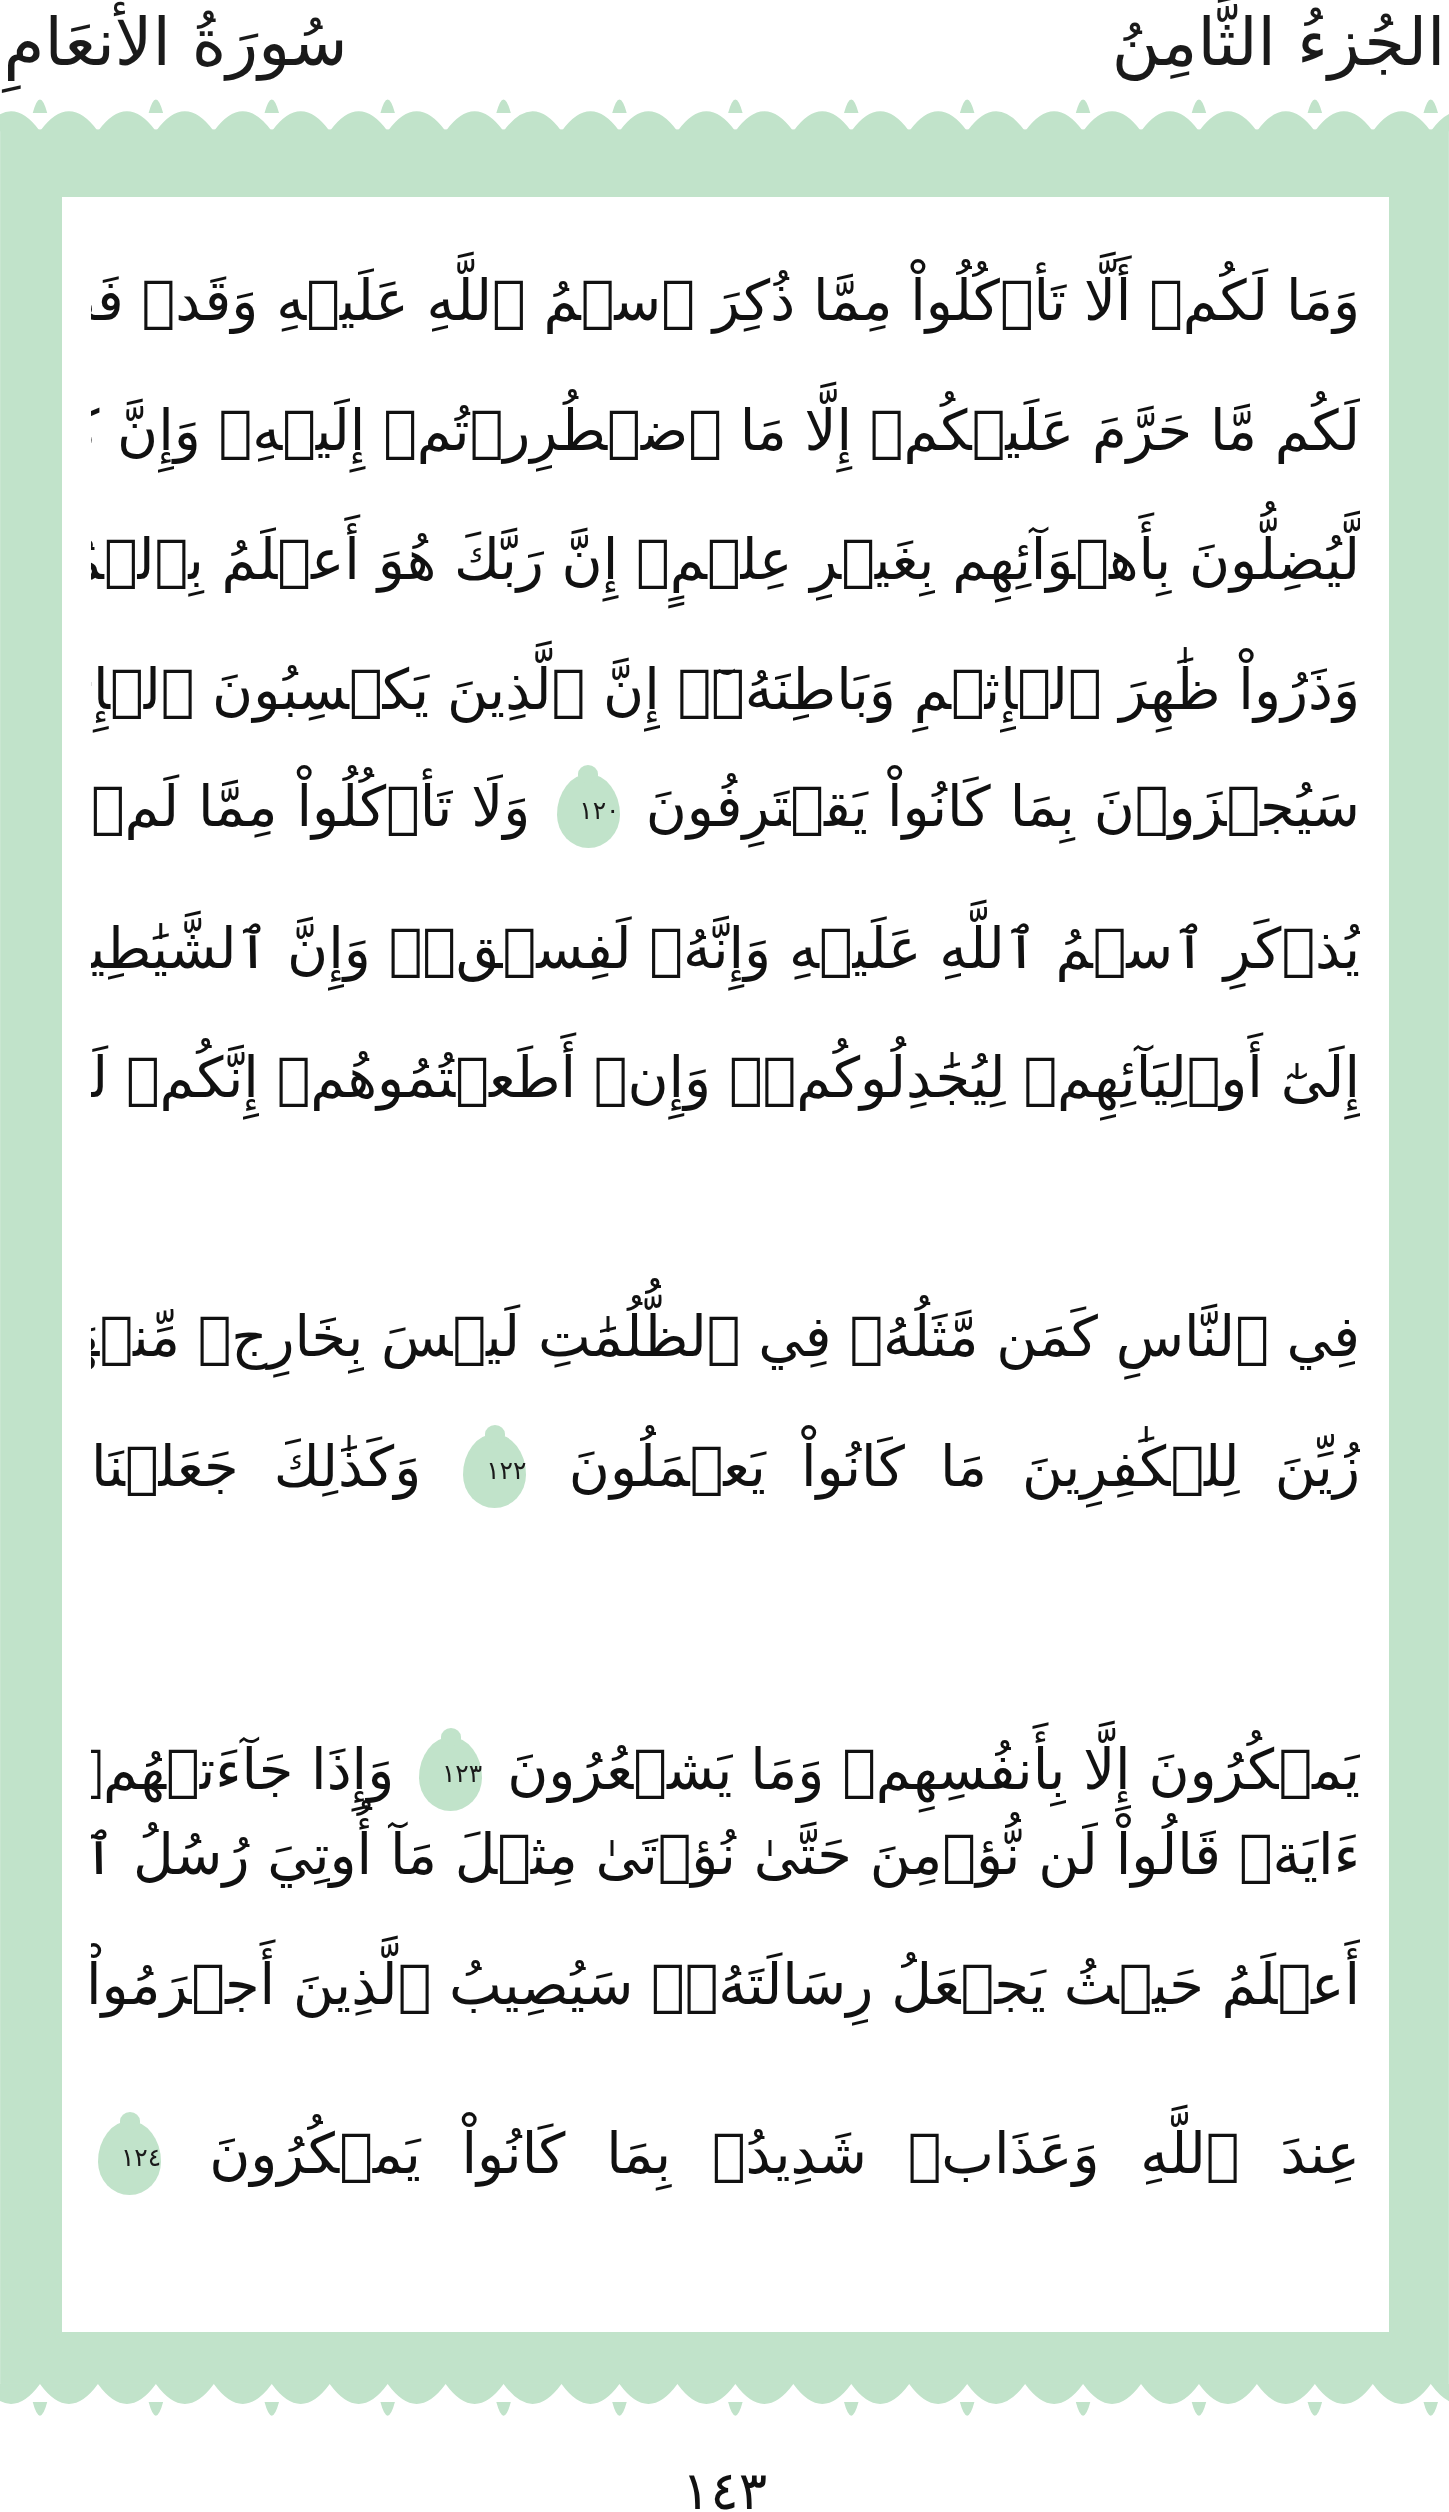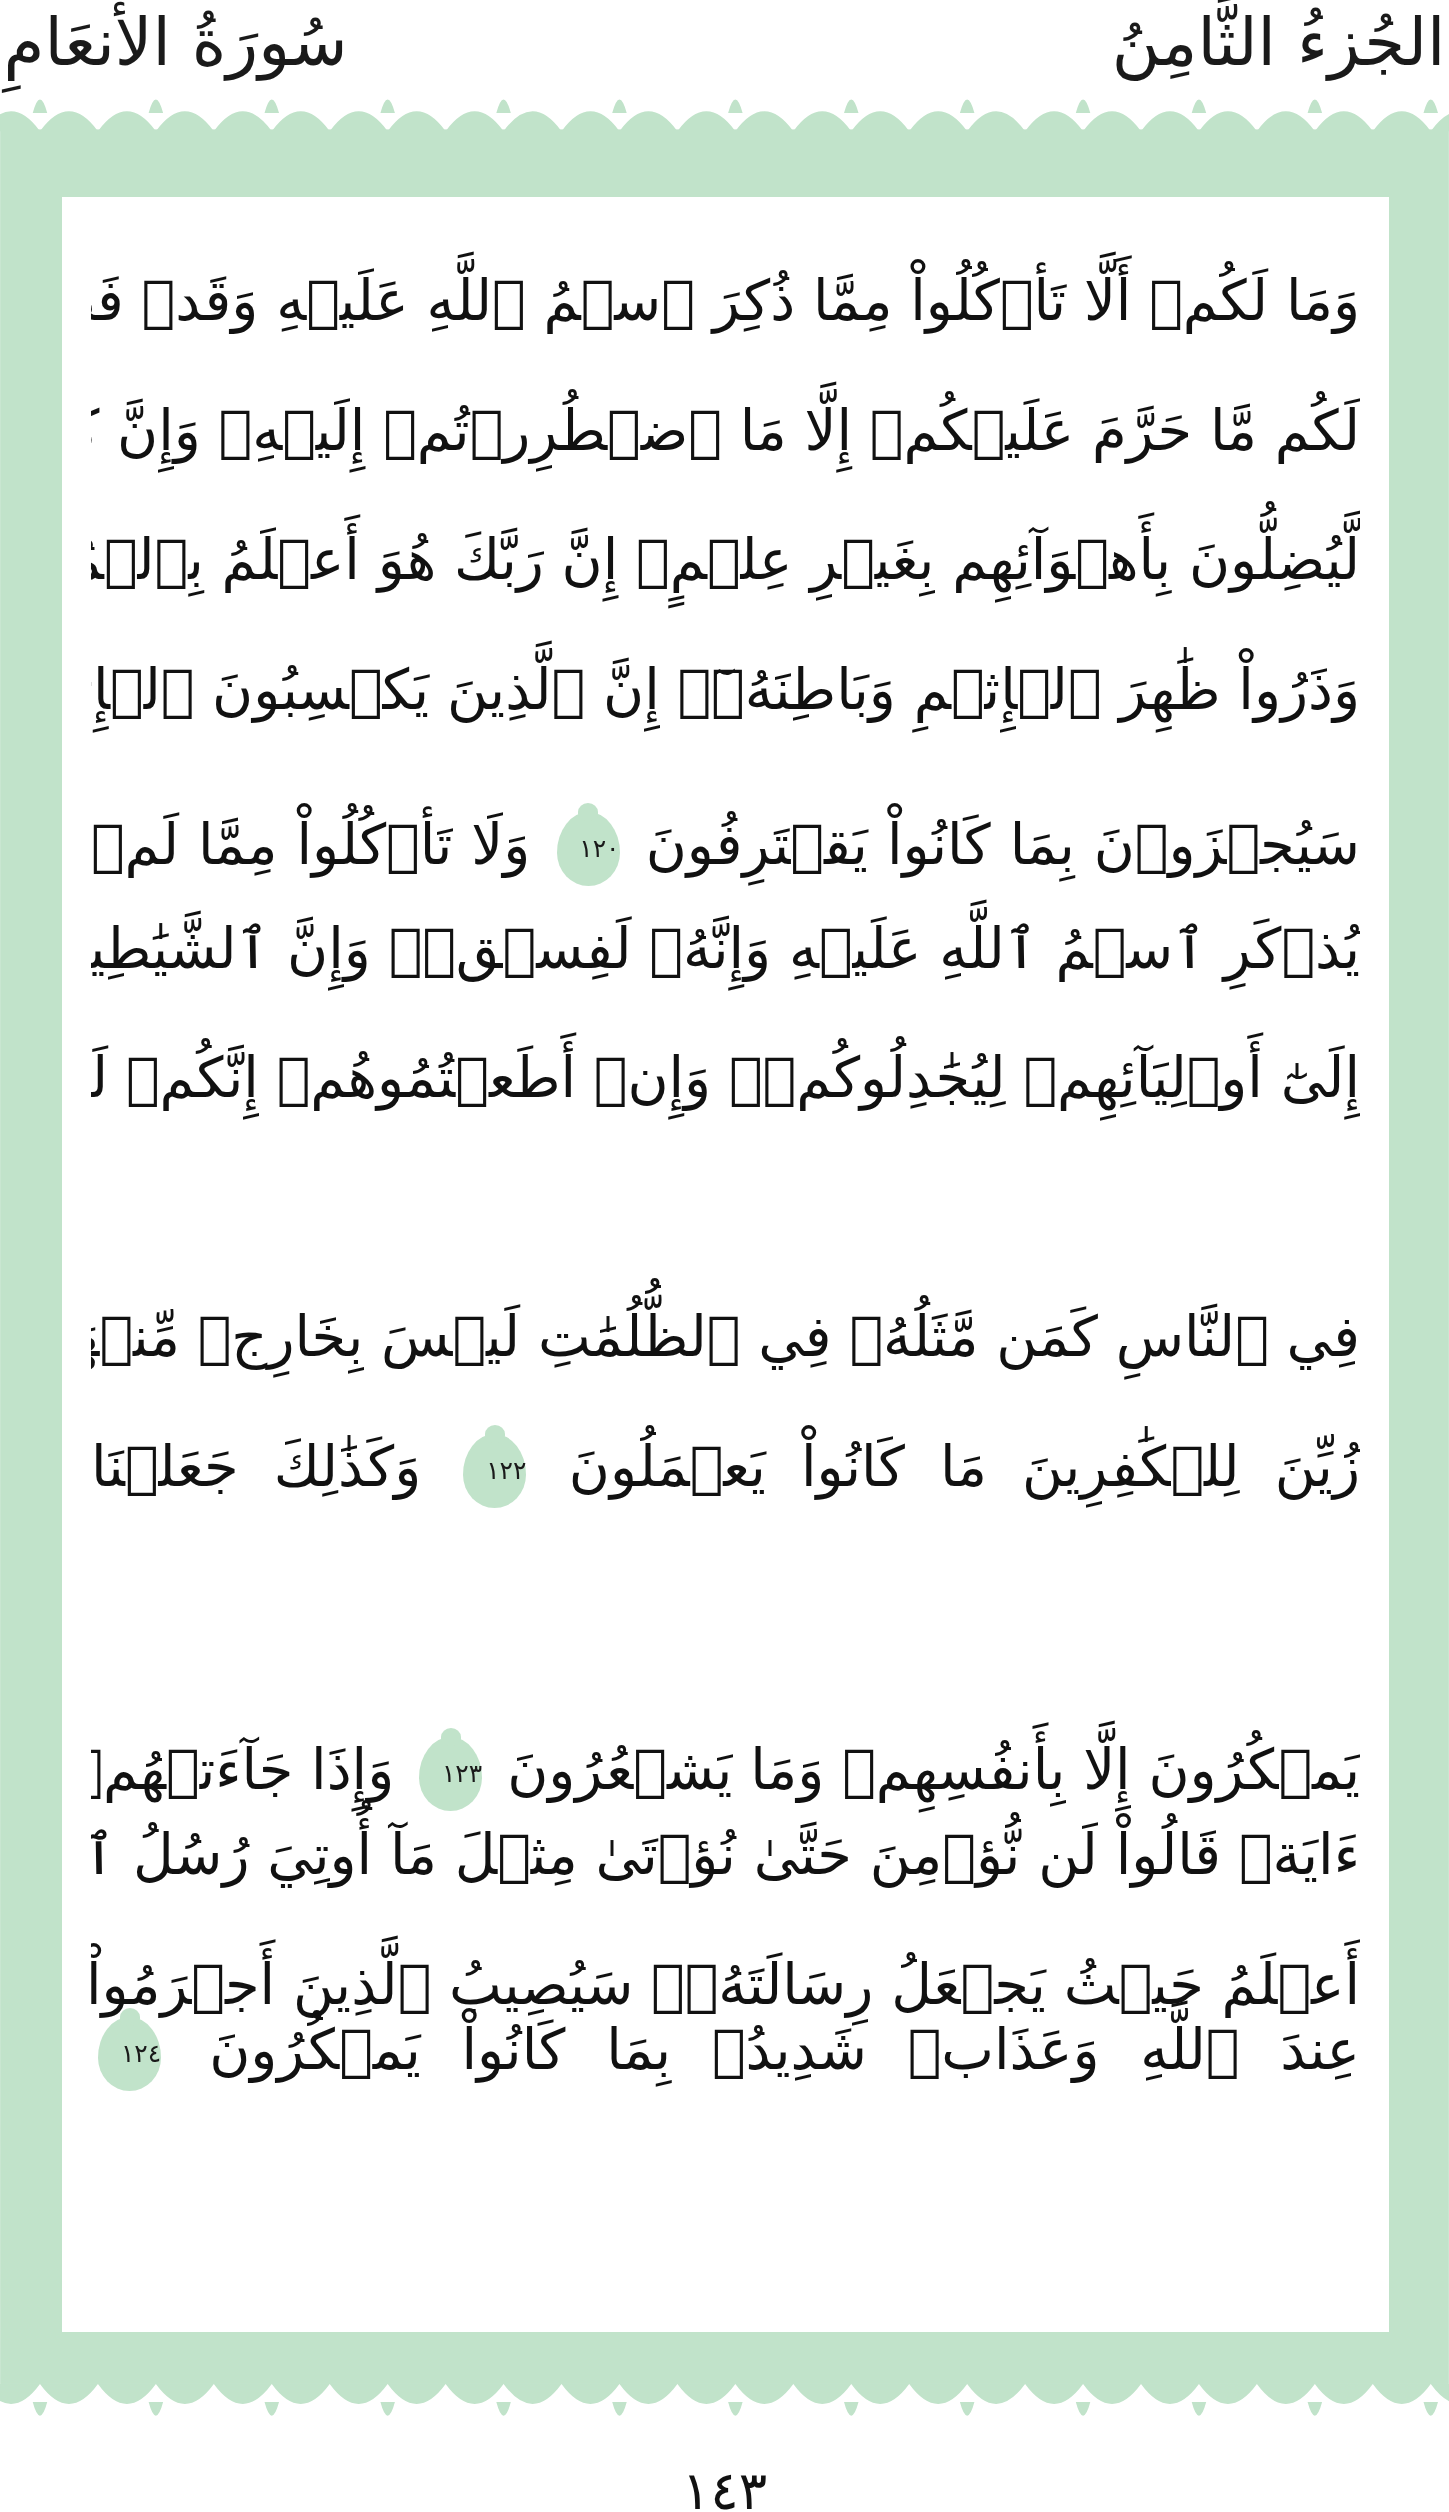--- a/index.html
+++ b/index.html
@@ -64,26 +64,26 @@
       </svg>
     </div>
 </div>
 
 <div class="panel">
   <div class="lines" id="lines">
       <div class="line" style="top: 39px;"><span class="seg">وَمَا لَكُمۡ أَلَّا تَأۡكُلُواْ مِمَّا ذُكِرَ ٱسۡمُ ٱللَّهِ عَلَيۡهِ وَقَدۡ فَصَّلَ</span> </div>
       <div class="line" style="top: 169px;"><span class="seg">لَكُم مَّا حَرَّمَ عَلَيۡكُمۡ إِلَّا مَا ٱضۡطُرِرۡتُمۡ إِلَيۡهِۗ وَإِنَّ كَثِيرٗا</span> </div>
       <div class="line" style="top: 298px;"><span class="seg">لَّيُضِلُّونَ بِأَهۡوَآئِهِم بِغَيۡرِ عِلۡمٍۚ إِنَّ رَبَّكَ هُوَ أَعۡلَمُ بِٱلۡمُعۡتَدِينَ</span>  </div>
       <div class="line" style="top: 428px;"><span class="seg">وَذَرُواْ ظَٰهِرَ ٱلۡإِثۡمِ وَبَاطِنَهُۥٓۚ إِنَّ ٱلَّذِينَ يَكۡسِبُونَ ٱلۡإِثۡمَ</span> </div>
-      <div class="line" style="top: 583px;"><span class="seg">سَيُجۡزَوۡنَ بِمَا كَانُواْ يَقۡتَرِفُونَ</span> <span class="ayah">١٢٠</span> <span class="seg">وَلَا تَأۡكُلُواْ مِمَّا لَمۡ</span> </div>
+      <div class="line" style="top: 545px;"><span class="seg">سَيُجۡزَوۡنَ بِمَا كَانُواْ يَقۡتَرِفُونَ</span> <span class="ayah">١٢٠</span> <span class="seg">وَلَا تَأۡكُلُواْ مِمَّا لَمۡ</span> </div>
       <div class="line" style="top: 687px;"><span class="seg">يُذۡكَرِ ٱسۡمُ ٱللَّهِ عَلَيۡهِ وَإِنَّهُۥ لَفِسۡقٞۗ وَإِنَّ ٱلشَّيَٰطِينَ لَيُوحُونَ</span> </div>
       <div class="line" style="top: 816px;"><span class="seg">إِلَىٰٓ أَوۡلِيَآئِهِمۡ لِيُجَٰدِلُوكُمۡۖ وَإِنۡ أَطَعۡتُمُوهُمۡ إِنَّكُمۡ لَمُشۡرِكُونَ</span>  </div>
       <div class="line" style="top: 1075px;"><span class="seg">فِي ٱلنَّاسِ كَمَن مَّثَلُهُۥ فِي ٱلظُّلُمَٰتِ لَيۡسَ بِخَارِجٖ مِّنۡهَاۚ كَذَٰلِكَ</span> </div>
       <div class="line" style="top: 1205px;"><span class="seg">زُيِّنَ لِلۡكَٰفِرِينَ مَا كَانُواْ يَعۡمَلُونَ</span> <span class="ayah">١٢٢</span> <span class="seg">وَكَذَٰلِكَ جَعَلۡنَا</span> </div>
       <div class="line" style="top: 1508px;"><span class="seg">يَمۡكُرُونَ إِلَّا بِأَنفُسِهِمۡ وَمَا يَشۡعُرُونَ</span> <span class="ayah">١٢٣</span> <span class="seg">وَإِذَا جَآءَتۡهُمۡ</span> </div>
       <div class="line" style="top: 1593px;"><span class="seg">ءَايَةٞ قَالُواْ لَن نُّؤۡمِنَ حَتَّىٰ نُؤۡتَىٰ مِثۡلَ مَآ أُوتِيَ رُسُلُ ٱللَّهِۘ ٱللَّهُ</span> </div>
       <div class="line" style="top: 1723px;"><span class="seg">أَعۡلَمُ حَيۡثُ يَجۡعَلُ رِسَالَتَهُۥۗ سَيُصِيبُ ٱلَّذِينَ أَجۡرَمُواْ صَغَارٌ</span> </div>
-      <div class="line" style="top: 1788px;"><span class="seg">عِندَ ٱللَّهِ وَعَذَابٞ شَدِيدُۢ بِمَا كَانُواْ يَمۡكُرُونَ</span> <span class="ayah">١٢٤</span> </div>
+      <div class="line" style="top: 1892px;"><span class="seg">عِندَ ٱللَّهِ وَعَذَابٞ شَدِيدُۢ بِمَا كَانُواْ يَمۡكُرُونَ</span> <span class="ayah">١٢٤</span> </div>
     </div>
 </div>
 
 <div class="page-number">١٤٣</div>
 
 
 </body></html>

